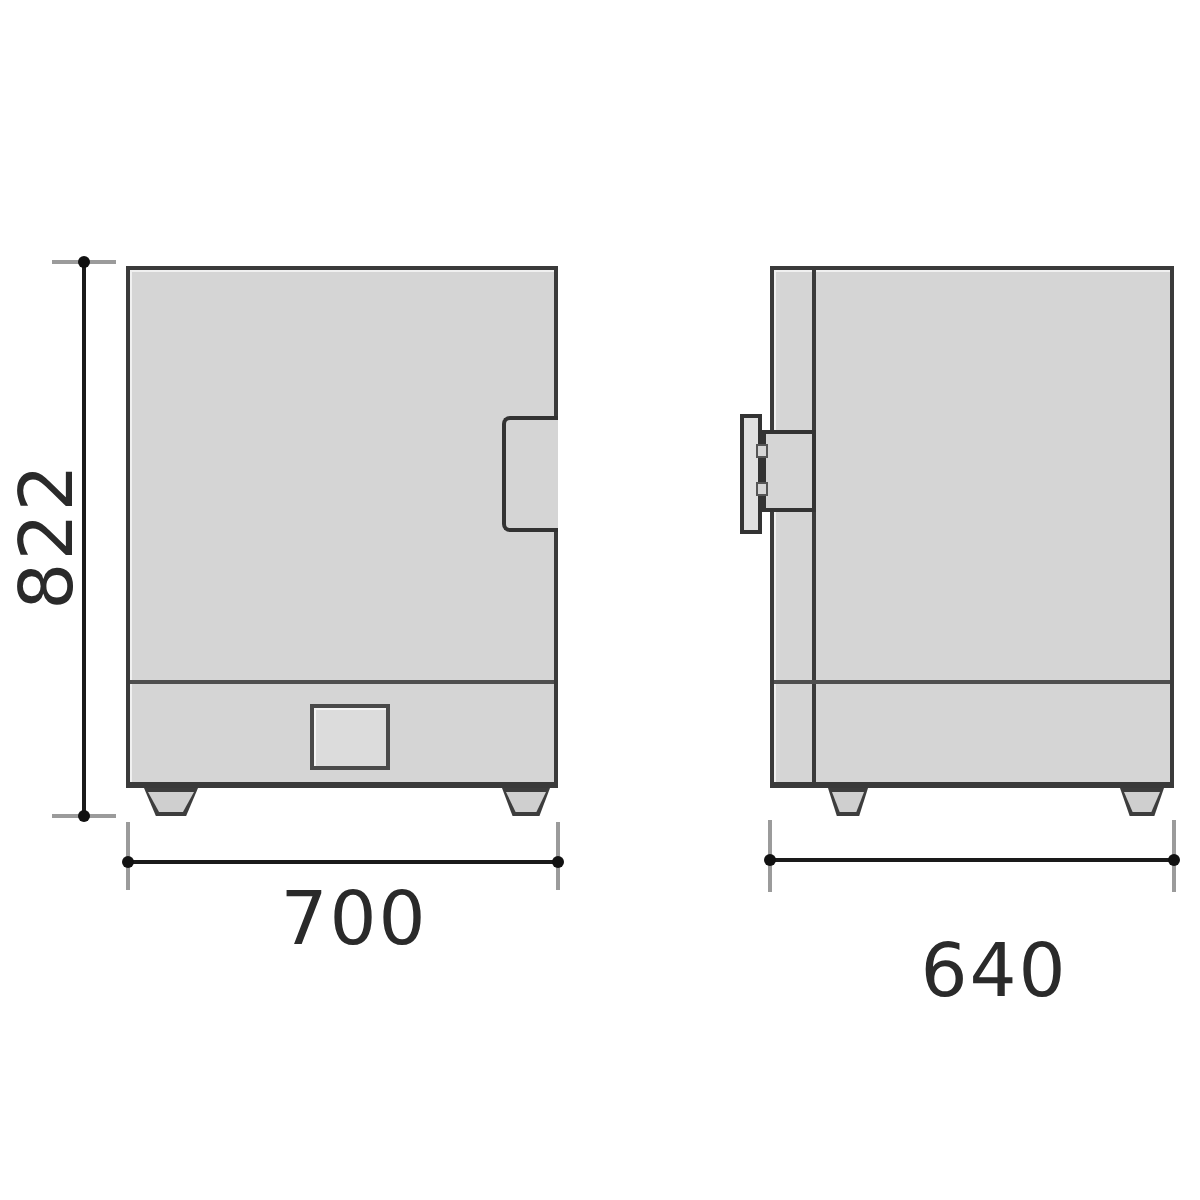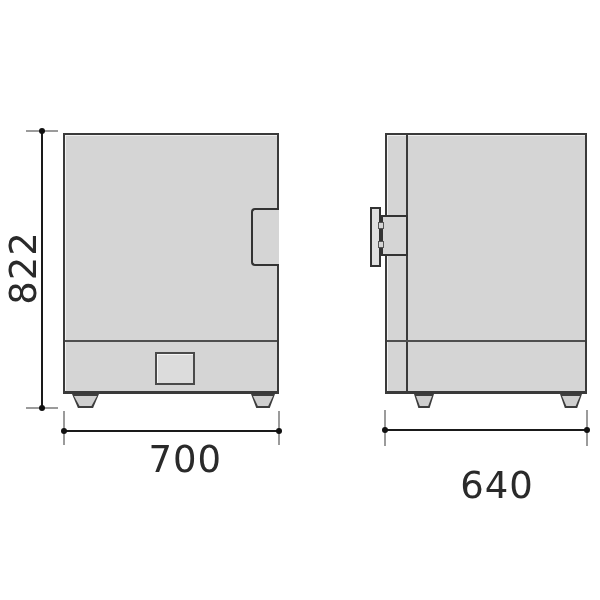--- a/index.html
+++ b/index.html
@@ -91,21 +91,21 @@
     <div class="dim-dot" style="left:39px;top:405px;"></div>
     <div class="dim-label rot" style="left:-21px;top:248px;width:90px;height:40px;">822</div>
   </div>
 
   <div>
     <div class="ext-line" style="left:63px;top:411px;width:2px;height:34px;"></div>
     <div class="ext-line" style="left:278px;top:411px;width:2px;height:34px;"></div>
     <div class="dim-line" style="left:63px;top:430px;width:217px;height:2px;"></div>
     <div class="dim-dot" style="left:61px;top:428px;"></div>
     <div class="dim-dot" style="left:276px;top:428px;"></div>
-    <div class="dim-label" style="left:132px;top:440px;width:90px;text-align:right;">700</div>
+    <div class="dim-label" style="left:132px;top:440px;width:90px;">700</div>
   </div>
 
   <div>
     <div class="ext-line" style="left:384px;top:410px;width:2px;height:36px;"></div>
     <div class="ext-line" style="left:586px;top:410px;width:2px;height:36px;"></div>
     <div class="dim-line" style="left:384px;top:429px;width:204px;height:2px;"></div>
     <div class="dim-dot" style="left:382px;top:427px;"></div>
     <div class="dim-dot" style="left:584px;top:427px;"></div>
     <div class="dim-label" style="left:452px;top:466px;width:90px;">640</div>
   </div>

